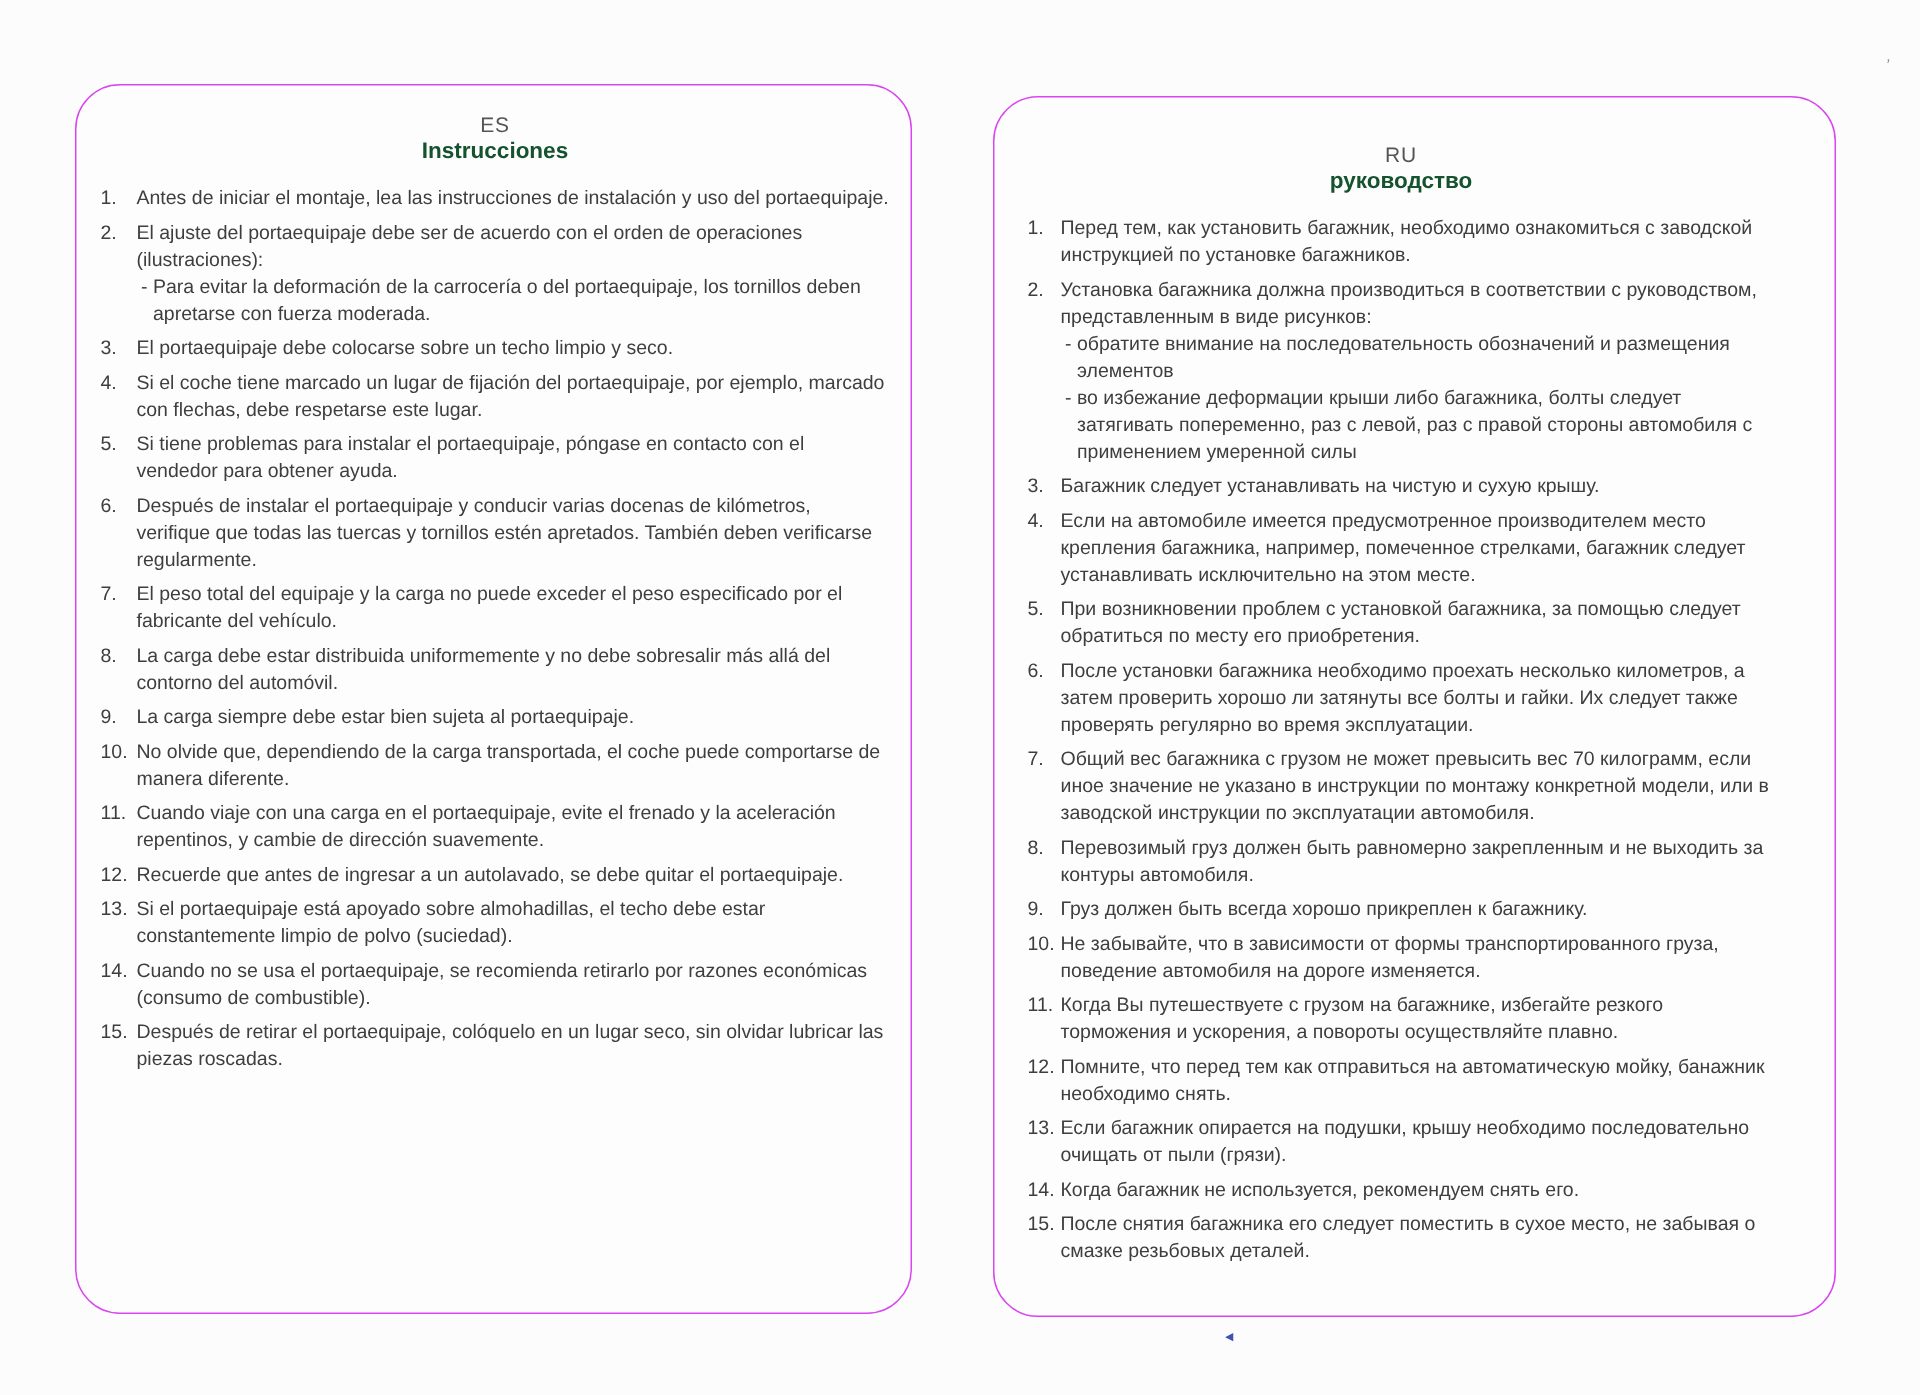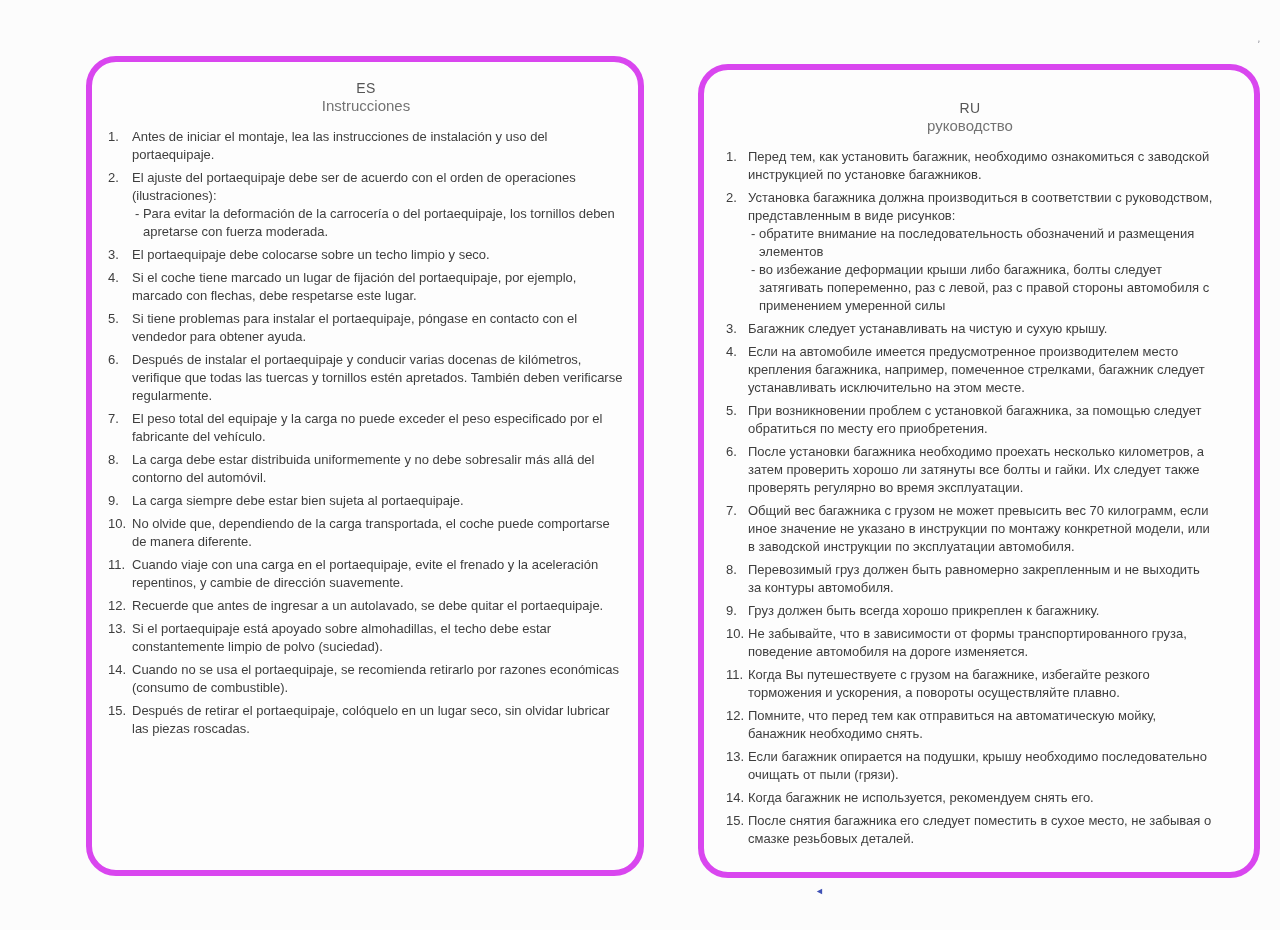--- a/index.html
+++ b/index.html
@@ -6,30 +6,29 @@
   body{
     width:1280px;height:930px;position:relative;overflow:hidden;
     background:#fcfcfc;
     font-family:"Liberation Sans", sans-serif;
     color:#3e3e3e;
   }
   .page{position:absolute;inset:0;}
   .card{
     position:absolute;
     background:#fdfdfd;
-    border:6px solid #d946ef;
+    border:1px solid #d946ef;
     border-radius:30px;
     box-sizing:border-box;
-    margin-left:36px;
   }
   .card-es{left:50px;top:56px;width:558px;height:820px;padding:17px 14px 0 16px;}
   .card-ru{left:662px;top:64px;width:562px;height:814px;padding:29px 40px 0 22px;}
   .card-head{text-align:center;margin-bottom:13px;}
   .lang{font-size:14px;line-height:18px;color:#555;letter-spacing:.5px;}
-  .t1,.t2{font-size:15px;font-weight:normal;line-height:18px;color:#737373;}
+  .t1,.t2{font-size:15px;font-weight:bold;line-height:18px;color:#14532d;}
   .list{display:block;}
   .item{display:flex;margin-bottom:5px;font-size:13px;line-height:18px;}
   .num{flex:0 0 24px;}
   .card-ru .num{flex-basis:22px;}
   .body{flex:1;}
   .sub{padding-left:11px;text-indent:-8px;}
   .speck{
     position:absolute;left:1257px;top:38px;
     font-size:11px;color:#8d8d96;transform:rotate(12deg);
   }

